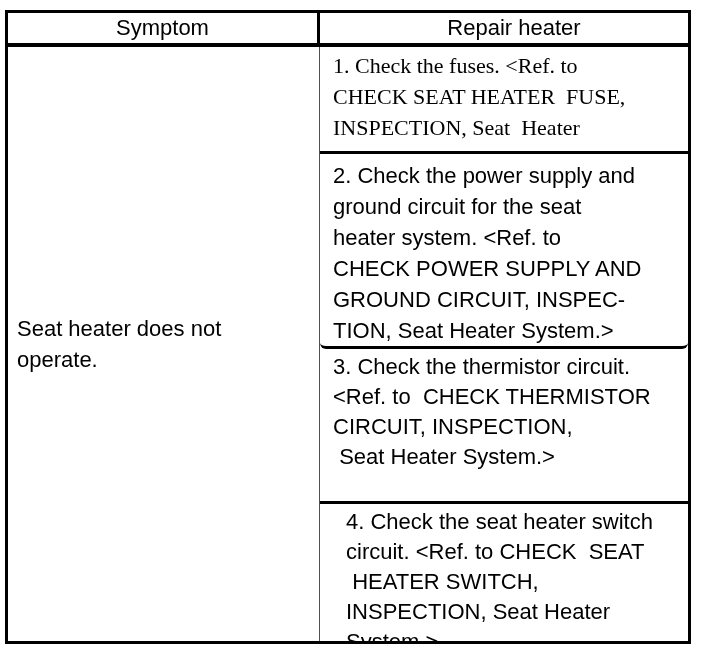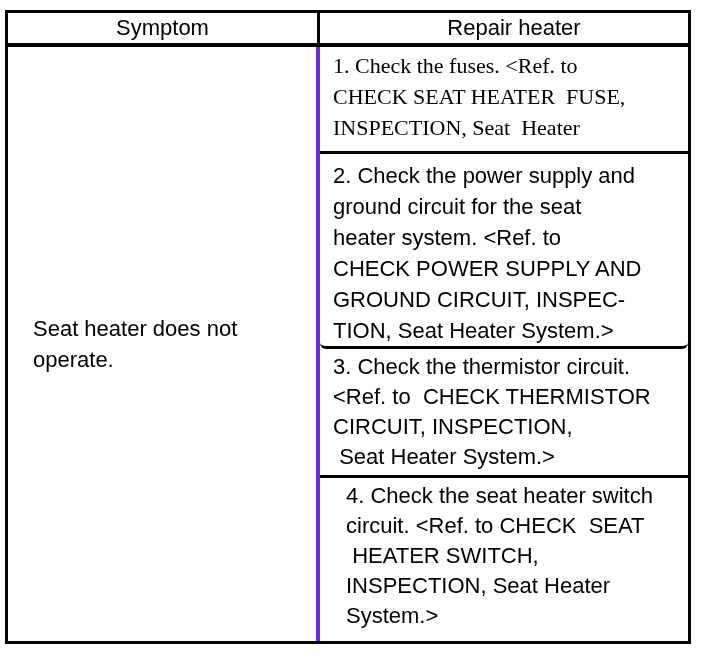--- a/index.html
+++ b/index.html
@@ -35,45 +35,45 @@
     width: 312px;
     border-right: 3px solid #000;
   }
   .header-cell.repair-h { flex: 1; }
   .body-row {
     display: flex;
     height: 594px;
   }
   .symptom-cell {
     width: 312px;
-    border-right: 4px solid #6d28d9;
+    border-right: 1px solid #6d28d9;
     display: flex;
     align-items: center;
-    padding-left: 25px;
+    padding-left: 9px;
     padding-right: 8px;
     font-size: 22px;
     line-height: 31px;
     white-space: pre-wrap;
   }
   .repair-col {
     flex: 1;
     display: flex;
     flex-direction: column;
   }
   .repair-cell {
     font-size: 22px;
     line-height: 31px;
     white-space: pre-wrap;
     padding: 3px 2px 0 13px;
     border-bottom: 3px solid #000;
     overflow: hidden;
   }
   .repair-cell:nth-child(1) { height: 107px; font-family: Liberation Serif, serif; }
   .repair-cell:nth-child(2) { height: 195px; padding-top: 6px; border-radius: 6px; }
-  .repair-cell:nth-child(3) { height: 129px; line-height: 30px; }
+  .repair-cell:nth-child(3) { height: 155px; line-height: 30px; }
   .repair-cell:nth-child(4) { flex: 1; border-bottom: none; line-height: 30px; margin-left: 13px; }
 </style>
 </head>
 <body>
 
 <div class="diag-table">
   <div class="header-row">
     <div class="header-cell symptom-h">Symptom</div>
     <div class="header-cell repair-h">Repair heater</div>
   </div>

